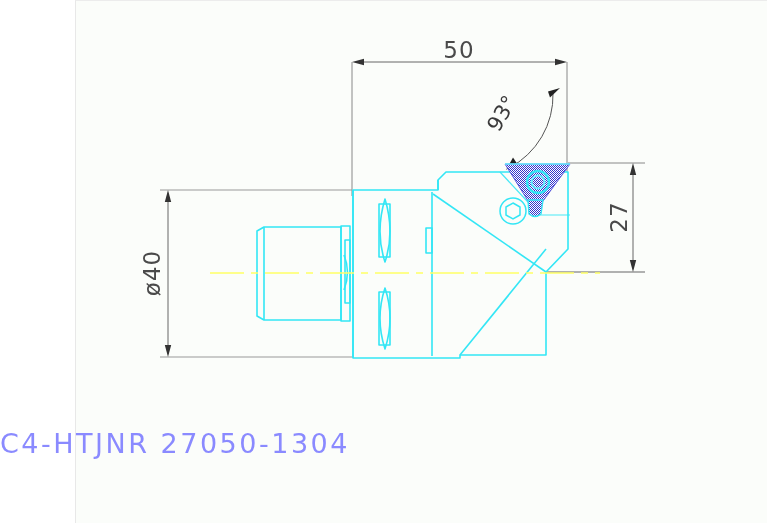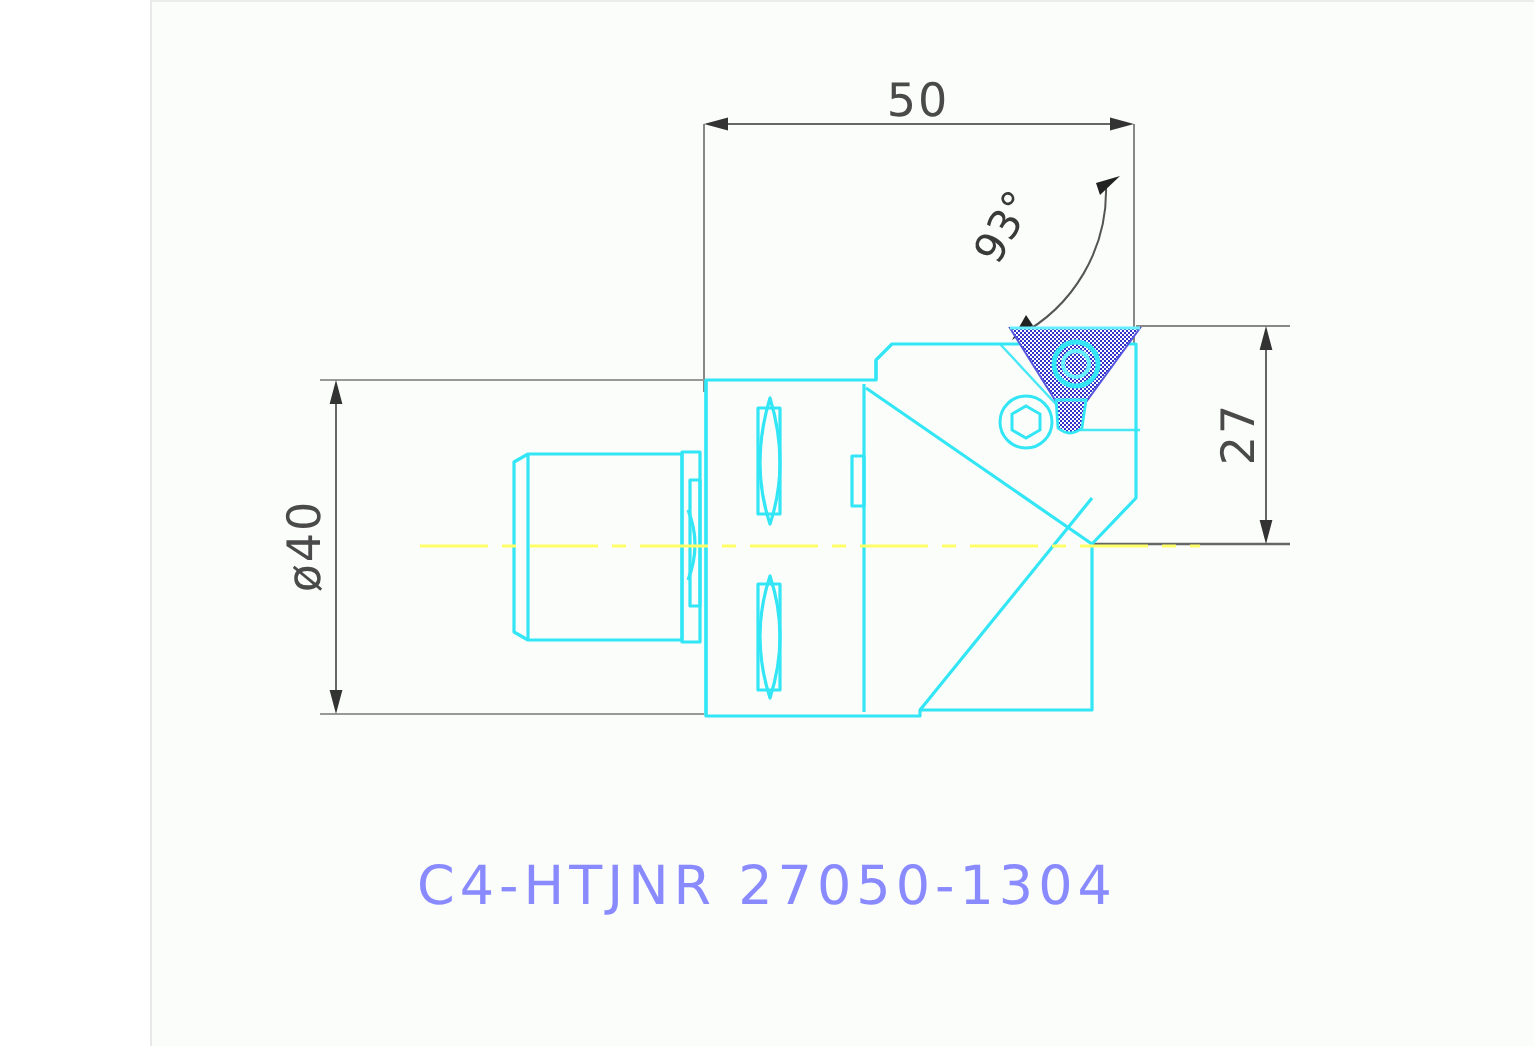--- a/index.html
+++ b/index.html
@@ -37,21 +37,21 @@
     top: 0;
     width: 767px;
     height: 523px;
     display: block;
   }
   .part-title {
     position: absolute;
     left: 0;
     top: 428px;
     width: 767px;
-    text-align: center;
+    text-align: left;
     font-family: "DejaVu Sans", sans-serif;
     font-size: 27px;
     letter-spacing: 2.5px;
     color: #8a8aff;
     white-space: pre;
     user-select: none;
   }
 </style>
 </head>
 <body>

